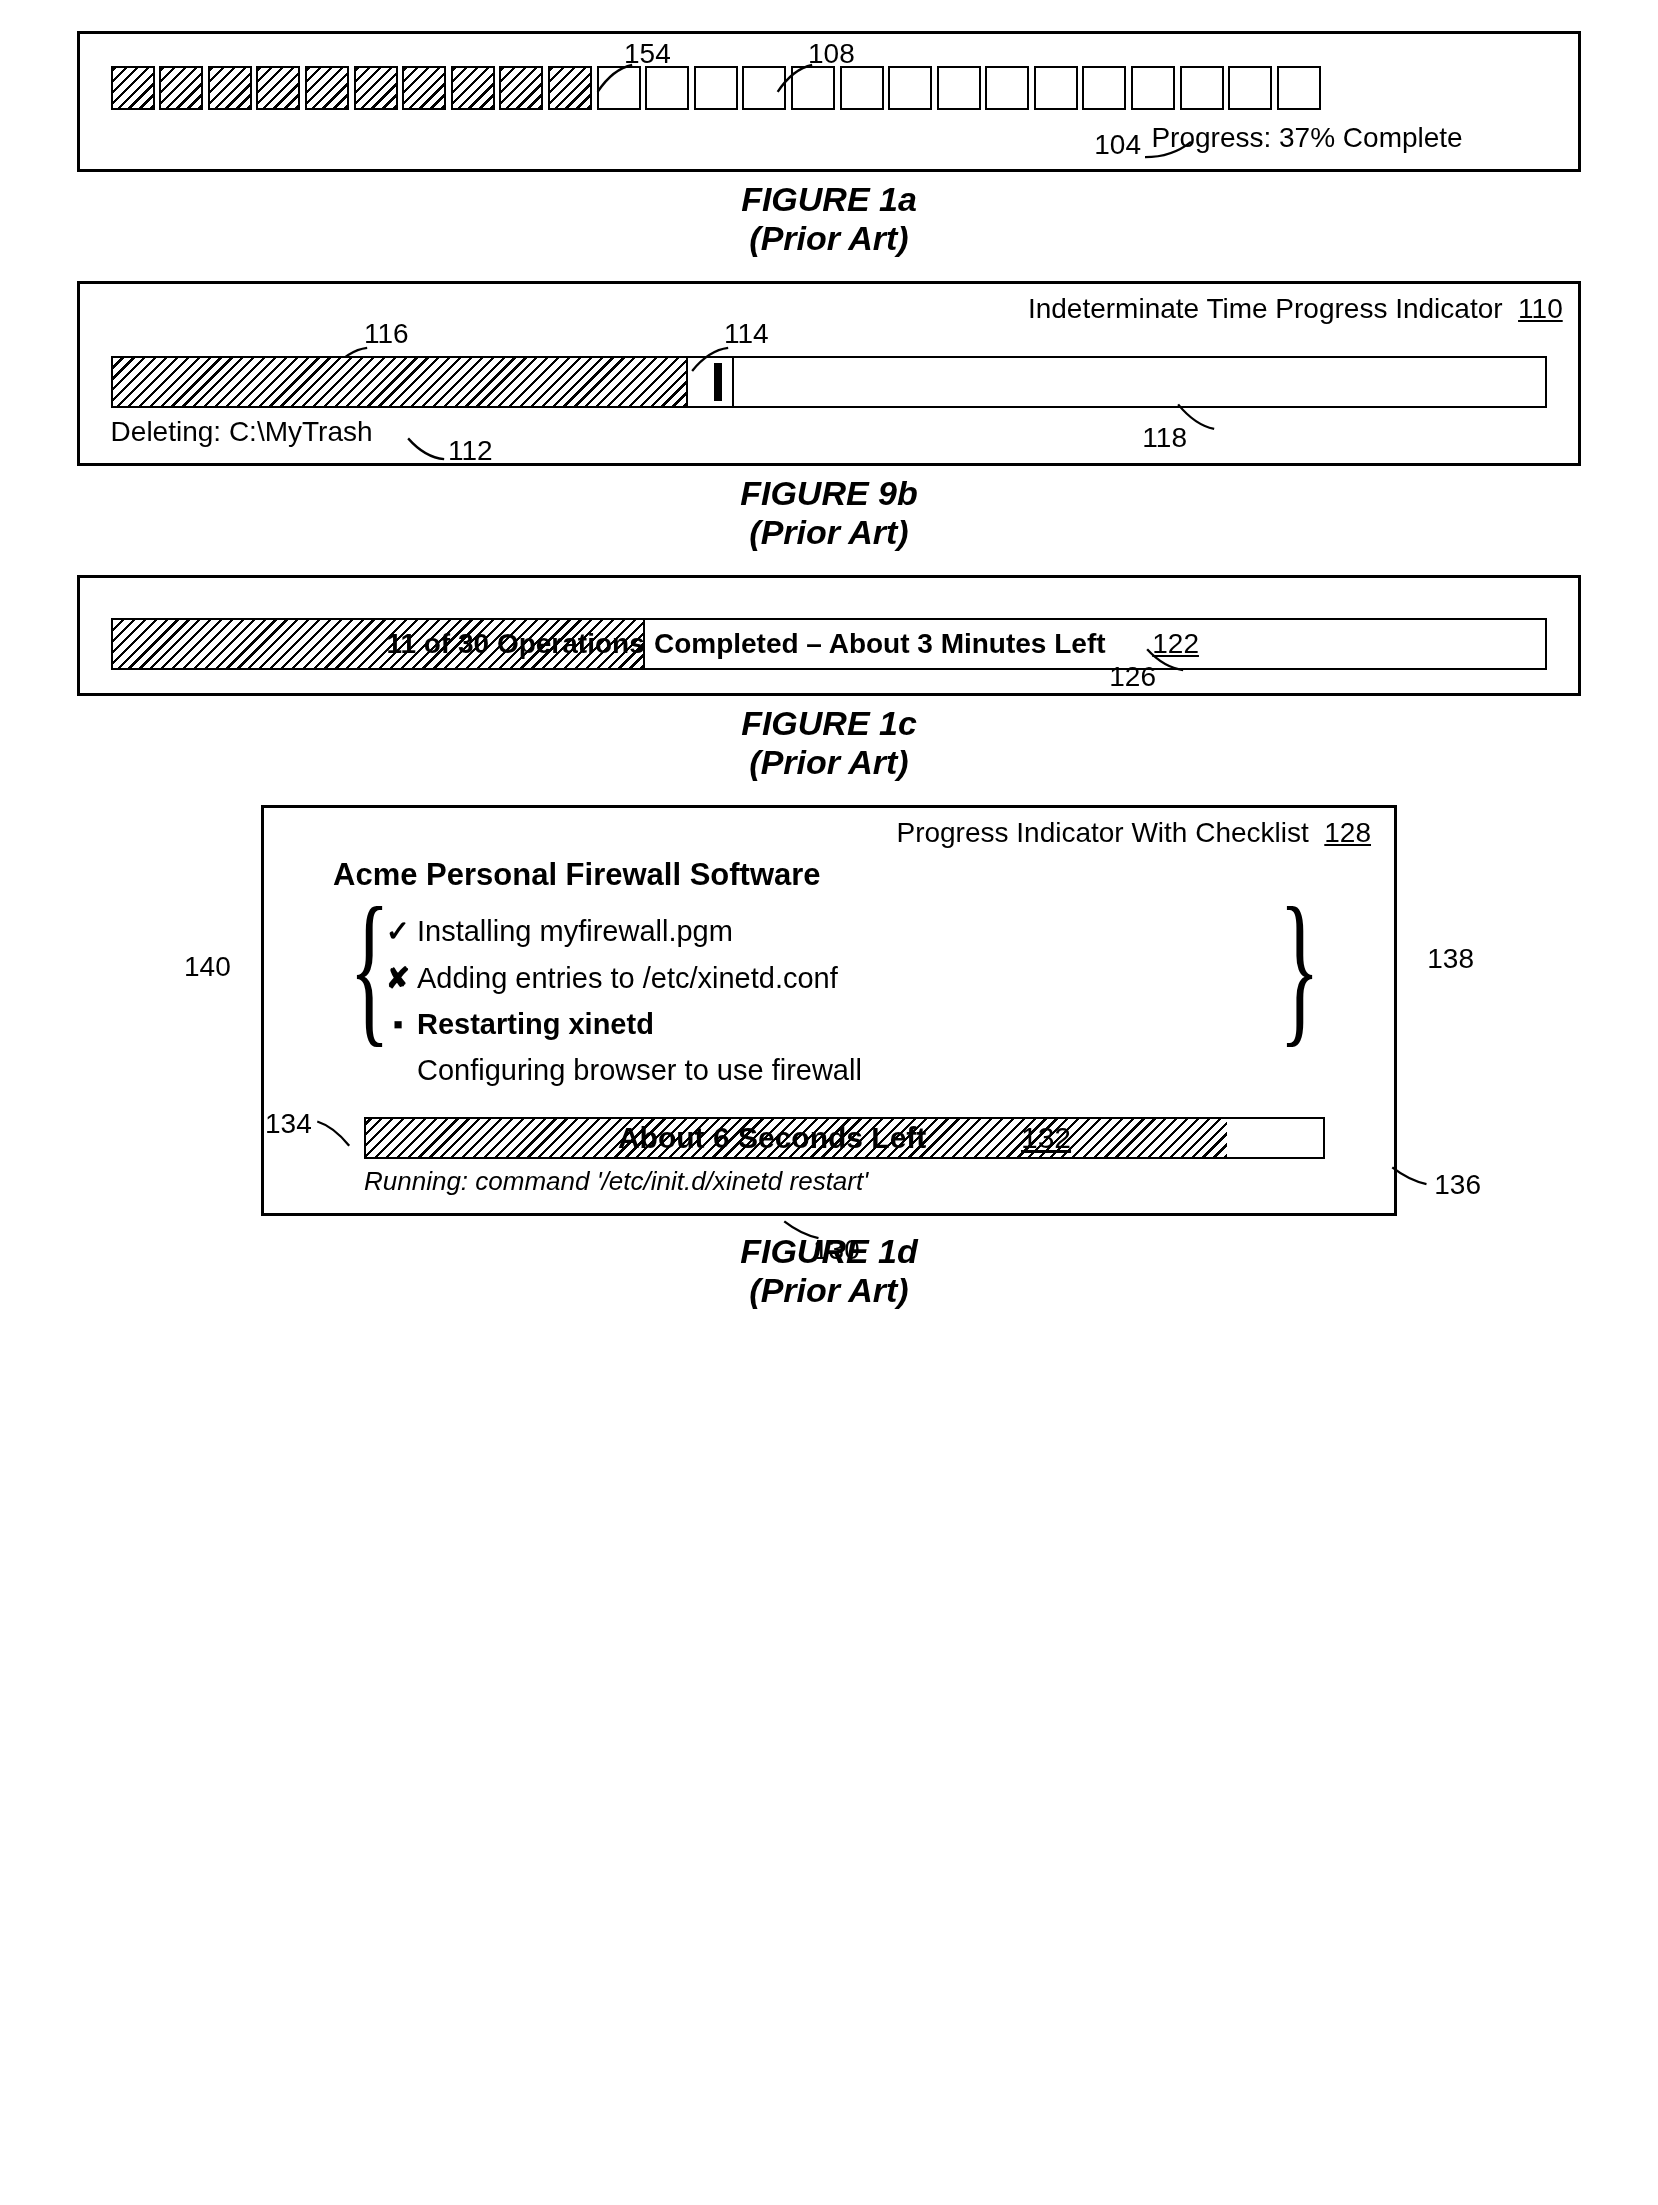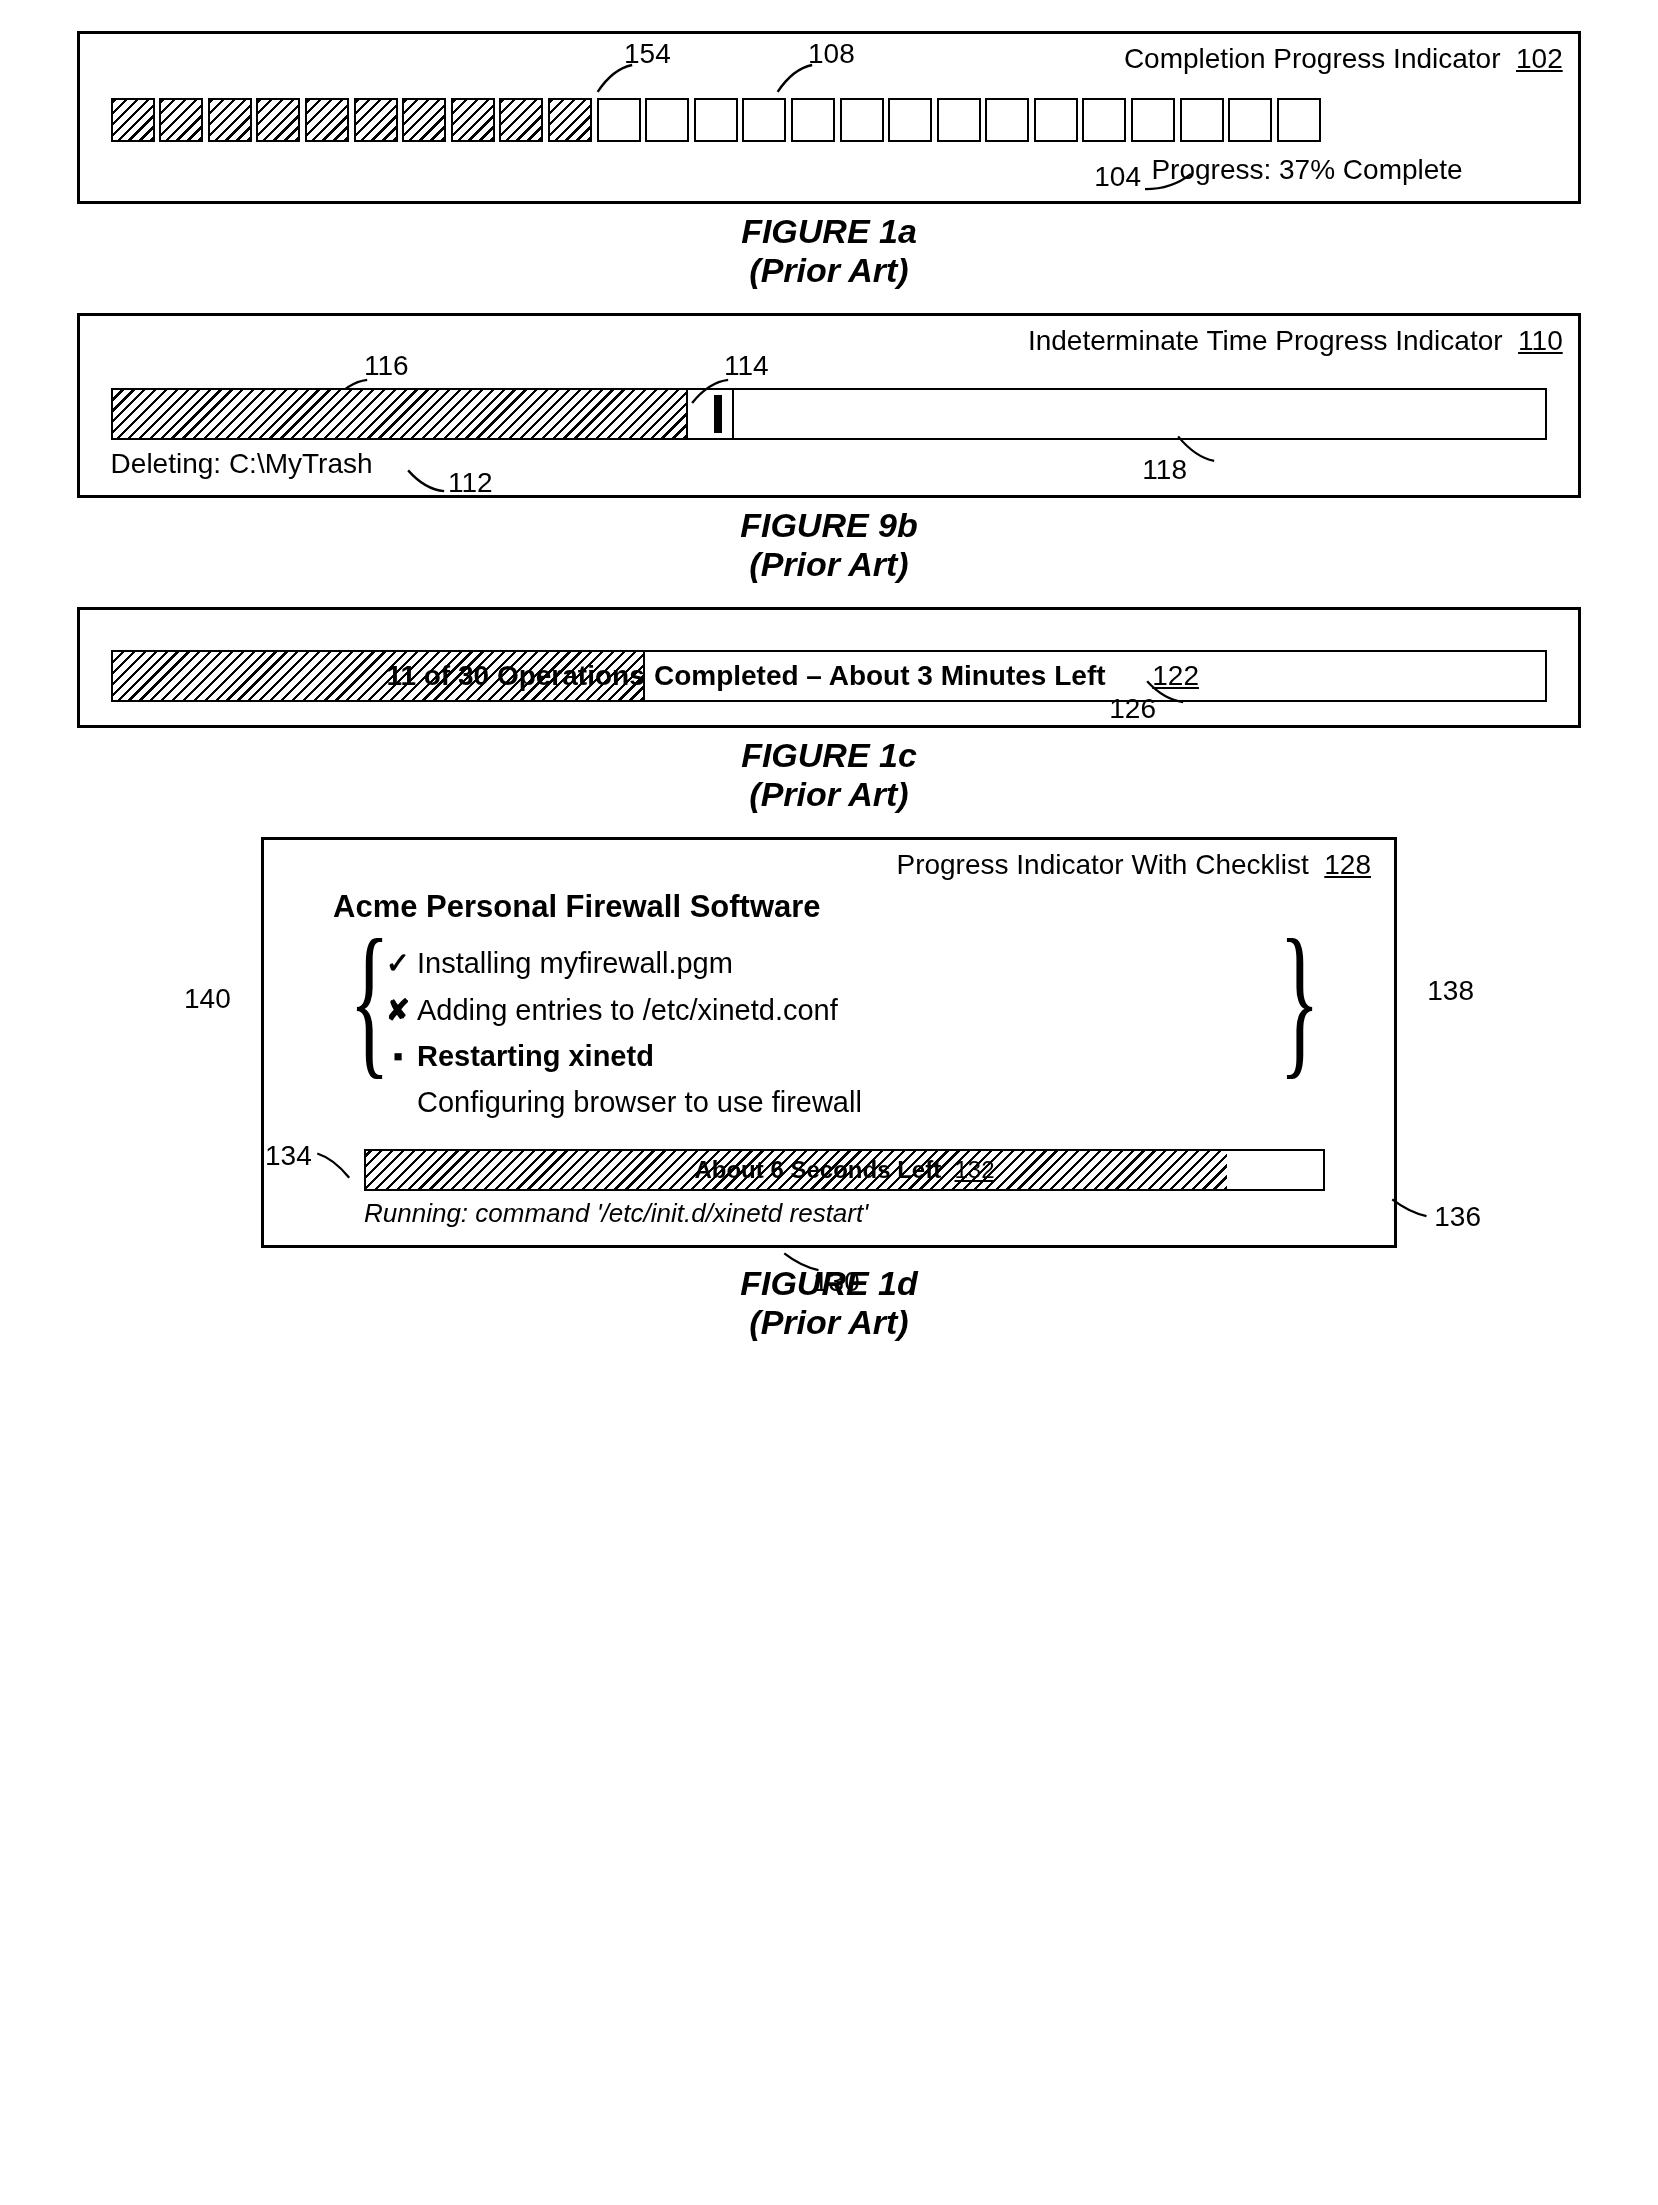--- a/index.html
+++ b/index.html
@@ -105,41 +105,37 @@
     border: 2.3px solid #000;
     margin: 23px 46px 3.8px 77px;
   }
   .bar1d .fill {
     position:absolute; left:0; top:0; bottom:0;
     background-image: repeating-linear-gradient(-45deg,#000 0 2.3px,#fff 2.3px 7.7px);
   }
   .bar1d .txt {
     position:absolute; left:0; right:0; top:0; bottom:0;
     display:flex; align-items:center; justify-content:center;
-    font-weight:bold; font-size:24px;
+    font-weight:bold; font-size:30px;gap:39px;
   }
 
   
   .brace {
     font-size: 169px;
     line-height: 0.8;
     font-weight: 100;
     font-family: "Times New Roman", serif;
     position:absolute;
     transform: scaleX(0.5);
   }
 </style>
 </head>
 <body>
 
 <div class="figbox" style="position:relative;">
-  <div class="title-line">
-    <span>Completion Progress Indicator</span>
-    <span class="num">102</span>
-  </div>
 
   <div class="callout" style="left:544px; top:3.8px;">154</div>
   <svg class="arc" style="left:510px; top:27px;" width="46" height="31" viewBox="0 0 60 40">
       <path d="M55 5 Q30 10 10 40" fill="none" stroke="#000" stroke-width="3"></path>
     </svg>
   <div class="callout" style="left:728px; top:3.8px;">108</div>
   <svg class="arc" style="left:690px; top:27px;" width="46" height="31" viewBox="0 0 60 40">
       <path d="M55 5 Q30 10 10 40" fill="none" stroke="#000" stroke-width="3"></path>
     </svg>
 

